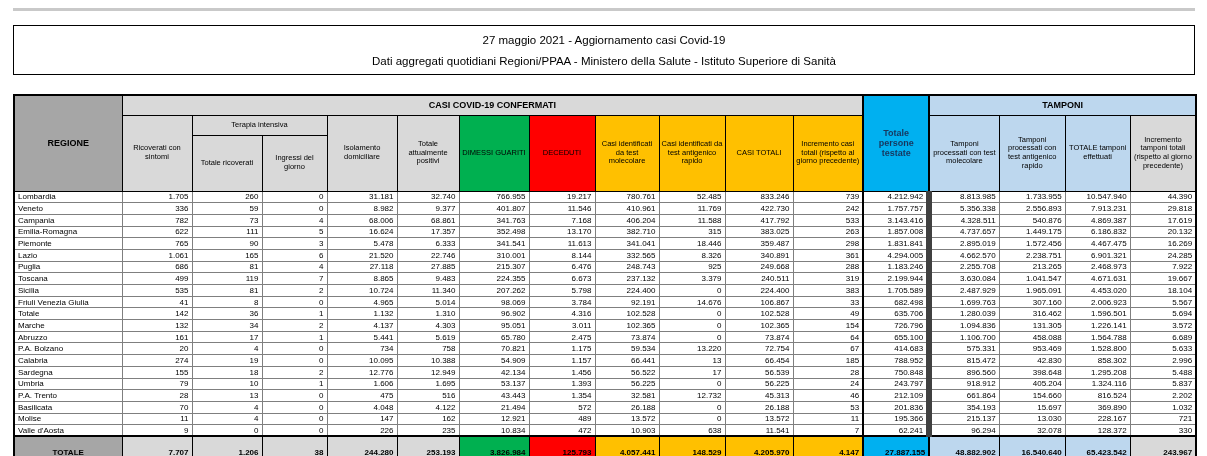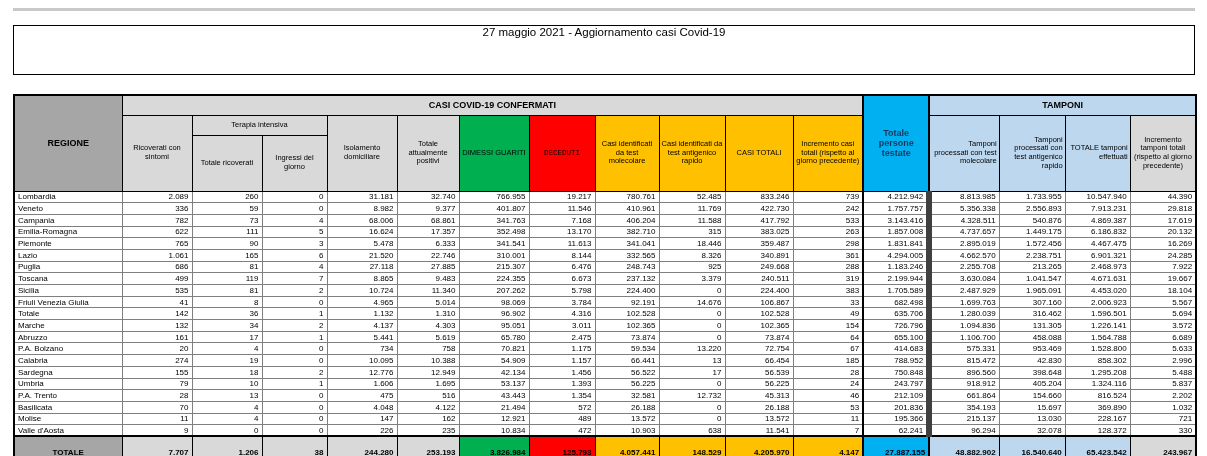--- a/index.html
+++ b/index.html
@@ -10,21 +10,21 @@
     color: #000;
     overflow: hidden;
   }
   .page { width: 1207px; height: 456px; padding: 8px 12px 0 13px; position: relative; }
   .top-rule { height: 3px; background: #c9c9c9; width: 1182px; }
 
   .title-box {
     margin-top: 14px;
     width: 1182px; height: 50px;
     border: 1.5px solid #000;
-    display: flex; flex-direction: row; justify-content: center;
+    display: flex; flex-direction: column; justify-content: center;
     gap: 9px; text-align: center;
     font-size: 11.5px;
   }
 
   table {
     margin-top: 19px;
     width: 1182px;
     border-collapse: collapse;
     table-layout: fixed;
     border: 2px solid #000;
@@ -49,25 +49,25 @@
     background: #fff;
     white-space: nowrap;
     overflow: hidden;
   }
   tr.group-row th { height: 20px; font-weight: bold; font-size: 9px; }
   tr.mid-row th { height: 20px; }
   tr.bottom-row th { height: 56px; }
 
   .h-region { background: var(--header-gray, #a6a6a6); font-weight: bold; font-size: 9px; }
   .h-green  { background: var(--green, #00b050); }
-  .h-red    { background: var(--red, #ff0000); font-family: Liberation Mono, monospace; }
+  .h-red    { background: var(--red, #ff0000); }
   .h-yellow { background: var(--yellow, #ffc000); }
   .h-cyan   { background: var(--cyan, #00b0f0); color: #17375e; font-weight: normal;
               border-left: 2px solid #000; border-right: 2px solid #000; font-size: 7.5px; }
-  .h-lblue  { background: var(--light-blue, #bdd7ee); text-align: right; }
+  .h-lblue  { background: var(--light-blue, #bdd7ee); }
   .h-gray   { background: var(--band-gray, #d9d9d9); }
   .band-tamponi { background: var(--light-blue, #bdd7ee); }
 
   td.region-cell { text-align: left; }
   td.num { text-align: right; }
   td.key-people_tested { border-left: 2px solid #000; border-right: 6px solid #404040; }
   tbody tr:first-child td { border-top: 1.5px solid #000; }
 
   tr.total-row td {
     background: var(--band-gray, #d9d9d9);
@@ -90,20 +90,21 @@
   tr.total-row td.key-total_swabs { background: var(--light-blue, #bdd7ee); }
 </style>
 </head>
 <body>
 
 <div class="page">
   <div class="top-rule"></div>
 
   <div class="title-box">
     <div>27 maggio 2021 - Aggiornamento casi Covid-19</div>
+    <div>Dati aggregati quotidiani Regioni/PPAA - Ministero della Salute - Istituto Superiore di Sanità</div>
   </div>
 
   <table>
     <colgroup>
       <col style="width:108px">
         <col style="width:70px">
         <col style="width:70px">
         <col style="width:65px">
       <col style="width:70px">
         <col style="width:62px">
@@ -143,21 +144,21 @@
         <th rowspan="2" class="h-gray">Incremento tamponi totali (rispetto al giorno precedente)</th>
       </tr>
       <tr class="bottom-row">
         <th>Totale ricoverati</th>
         <th>Ingressi del giorno</th>
       </tr>
     </thead>
     <tbody>
         <tr>
           <td class="region-cell">Lombardia</td>
-          <td class="num key-hospitalized">2.089</td>
+          <td class="num key-hospitalized">1.705</td>
           <td class="num key-icu_total">260</td>
           <td class="num key-icu_new">0</td>
           <td class="num key-home_isolation">31.181</td>
           <td class="num key-active_cases">32.740</td>
           <td class="num key-recovered">766.955</td>
           <td class="num key-deaths">19.217</td>
           <td class="num key-molecular_cases">780.761</td>
           <td class="num key-antigen_cases">52.485</td>
           <td class="num key-total_cases">833.246</td>
           <td class="num key-case_increase">739</td>

